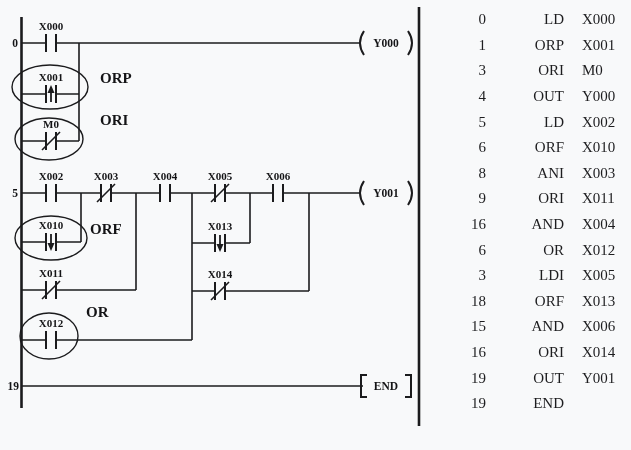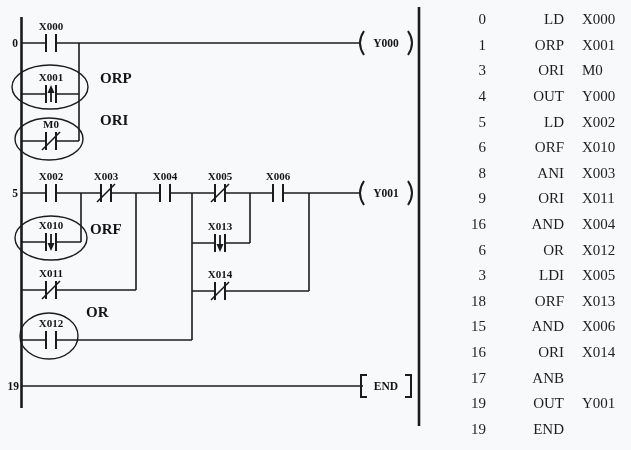--- a/index.html
+++ b/index.html
@@ -200,25 +200,20 @@
         <span class="il-step">15</span>
         <span class="il-op">AND</span>
         <span class="il-operand">X006</span>
       </div>
       <div class="il-row">
         <span class="il-step">16</span>
         <span class="il-op">ORI</span>
         <span class="il-operand">X014</span>
       </div>
       <div class="il-row">
-        <span class="il-step">17</span>
-        <span class="il-op">ANB</span>
-        <span class="il-operand"></span>
-      </div>
-      <div class="il-row">
         <span class="il-step">19</span>
         <span class="il-op">OUT</span>
         <span class="il-operand">Y001</span>
       </div>
       <div class="il-row">
         <span class="il-step">19</span>
         <span class="il-op">END</span>
         <span class="il-operand"></span>
       </div>
     </div>

